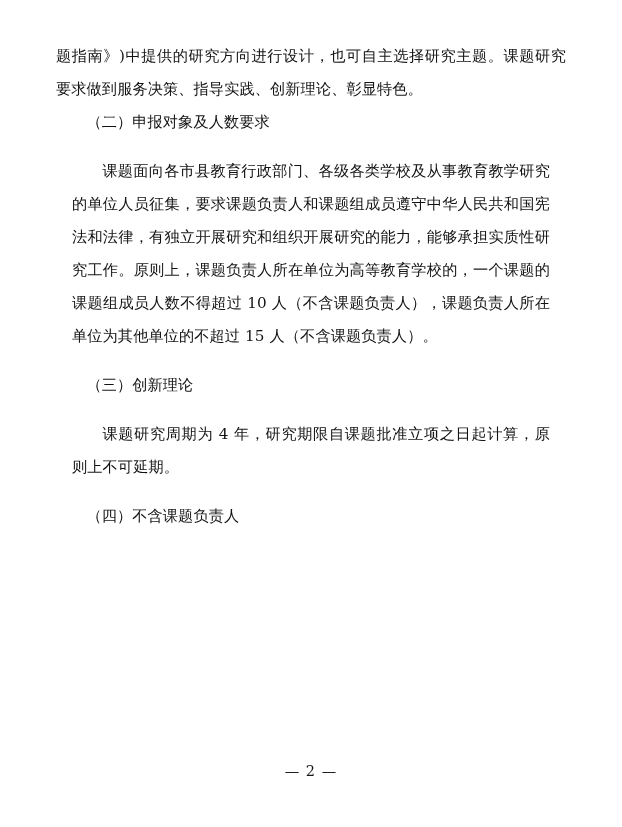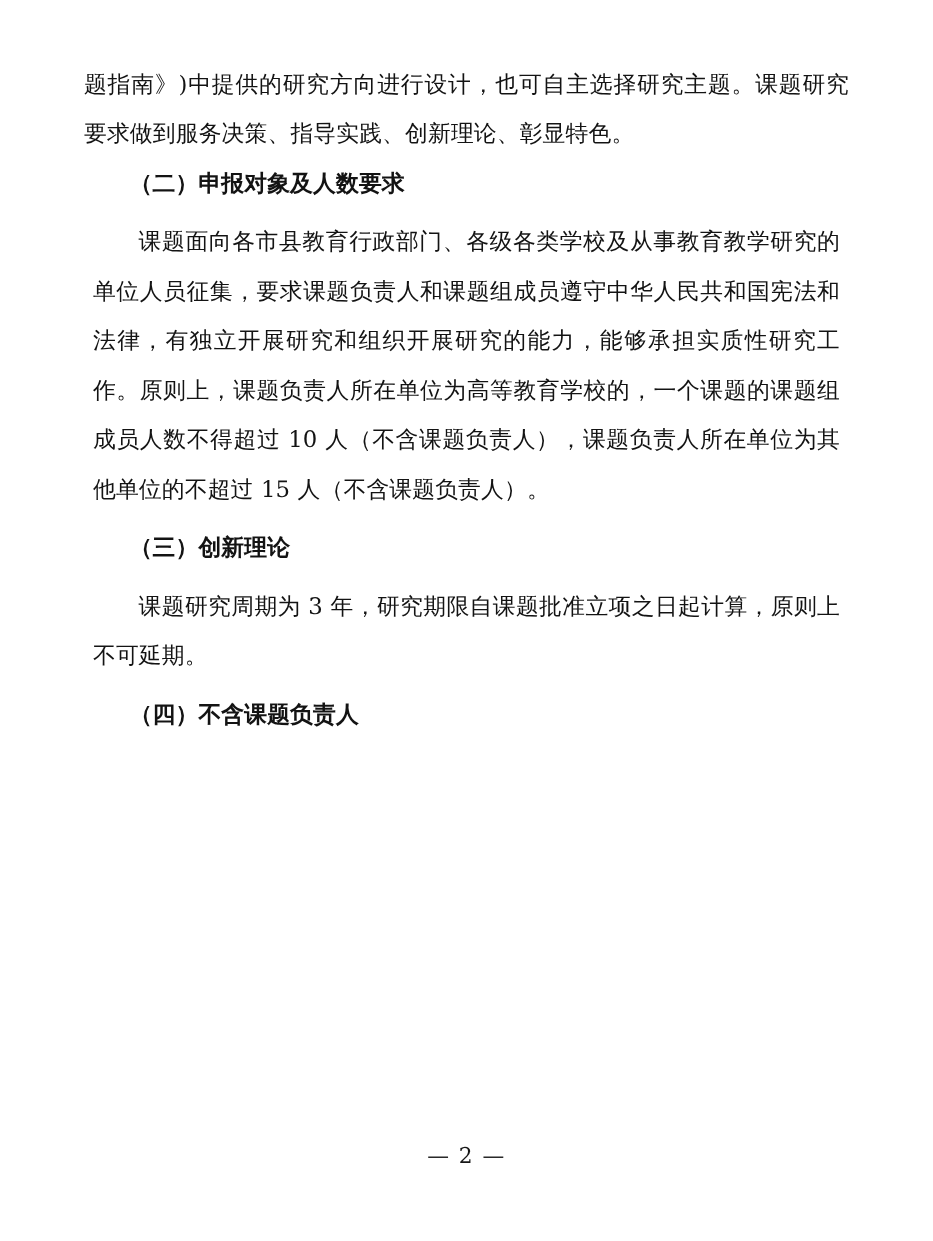--- a/index.html
+++ b/index.html
@@ -28,27 +28,27 @@
     text-align: justify;
     text-justify: inter-ideograph;
     letter-spacing: 0.1px;
     color: #131313;
   }
   .para {
     margin: 0;
     text-indent: 0;
   }
   .para-indent {
-    margin: 6px;
+    margin: 16px;
     text-indent: 2em;
   }
   .heading {
     margin: 0;
     text-indent: 2em;
-    font-weight: bold;
+    font-weight: normal;
   }
   .footer {
     position: absolute;
     left: 0;
     right: 0;
     bottom: 48px;
     text-align: center;
     font-size: 14.5px;
     color: #161616;
     letter-spacing: 1px;
@@ -56,17 +56,17 @@
 </style>
 </head>
 <body>
 
 <div class="page">
   <div class="doc-body">
     <p class="para">题指南》)中提供的研究方向进行设计，也可自主选择研究主题。课题研究要求做到服务决策、指导实践、创新理论、彰显特色。</p>
     <p class="heading">（二）申报对象及人数要求</p>
     <p class="para-indent">课题面向各市县教育行政部门、各级各类学校及从事教育教学研究的单位人员征集，要求课题负责人和课题组成员遵守中华人民共和国宪法和法律，有独立开展研究和组织开展研究的能力，能够承担实质性研究工作。原则上，课题负责人所在单位为高等教育学校的，一个课题的课题组成员人数不得超过 10 人（不含课题负责人），课题负责人所在单位为其他单位的不超过 15 人（不含课题负责人）。</p>
     <p class="heading">（三）创新理论</p>
-    <p class="para-indent">课题研究周期为 3 年，研究期限自课题批准立项之日起计算，原则上不可延期。</p>
+    <p class="para-indent">课题研究周期为 4 年，研究期限自课题批准立项之日起计算，原则上不可延期。</p>
     <p class="heading">（四）不含课题负责人</p>
   </div>
   <div class="footer">— 2 —</div>
 </div>
 
 </body></html>

